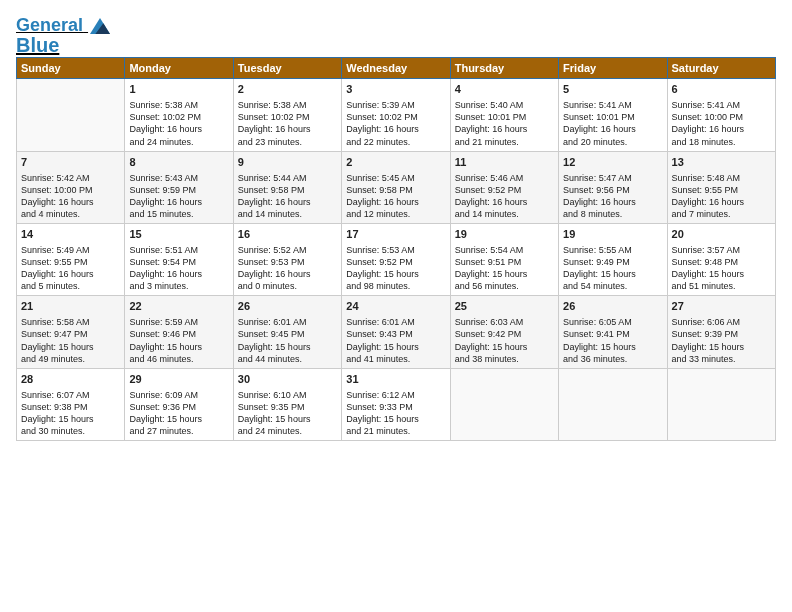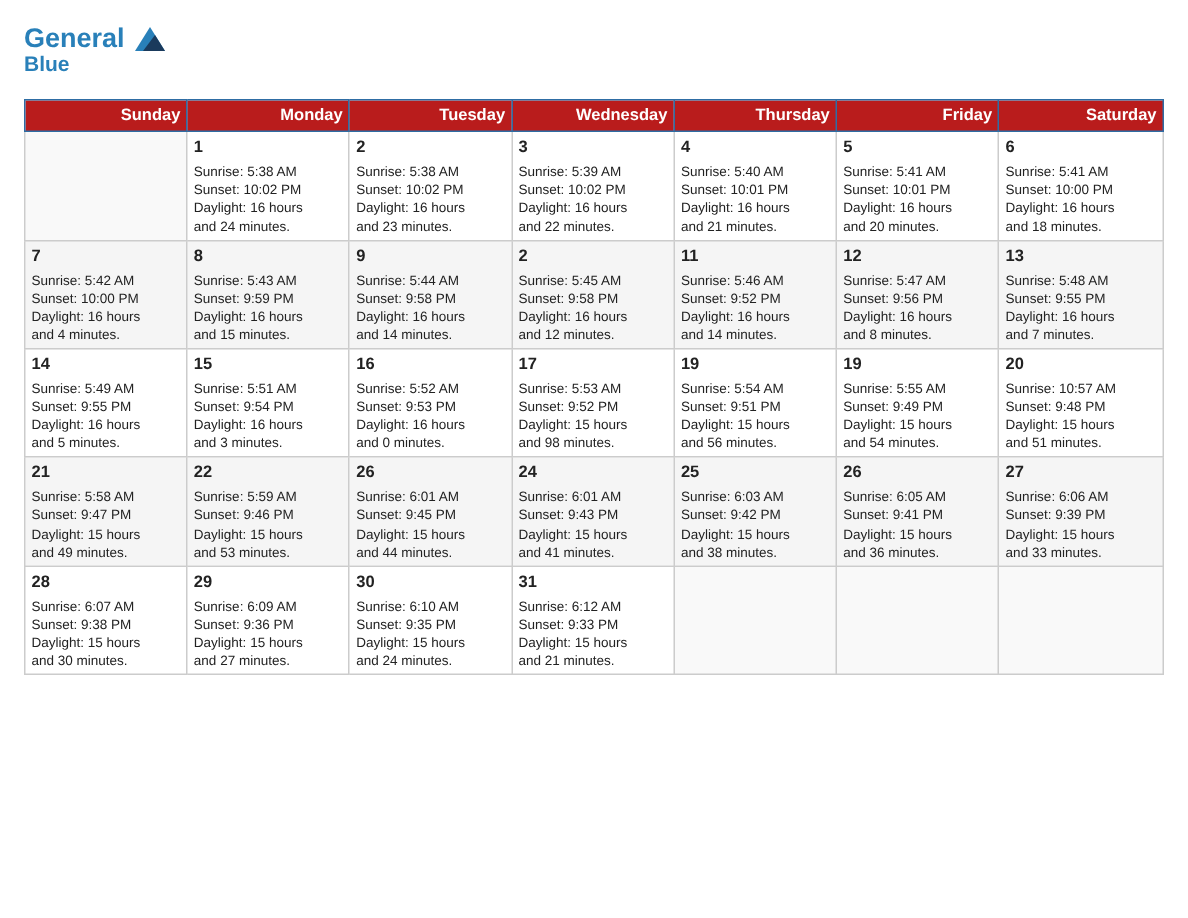--- a/index.html
+++ b/index.html
@@ -12,21 +12,22 @@
     }
     .page {
       width: 792px;
       height: 612px;
       padding: 16px 16px 10px 16px;
     }
     .header {
       display: flex;
       justify-content: space-between;
       align-items: flex-end;
-      margin-bottom: 16px;
+      margin-bottom: 0;
+      text-decoration: underline;
     }
     .logo {
       display: flex;
       align-items: center;
     }
     .logo-text {
       font-size: 18px;
       font-weight: bold;
       color: #1a3a5c;
       line-height: 1.1;
@@ -50,25 +51,25 @@
     .subtitle {
       font-size: 16px;
       color: #1a3a5c;
     }
     table {
       width: 100%;
       border-collapse: collapse;
       font-size: 9.5px;
     }
     thead tr th {
-      background-color: #b91c1c;
+      background-color: #a16207;
       color: white;
       font-weight: bold;
       padding: 4px 4px;
-      text-align: right;
+      text-align: left;
       border: 1px solid #2e6da4;
       font-size: 11px;
     }
     tbody tr td {
       border: 1px solid #ccc;
       padding: 3px 4px;
       vertical-align: top;
       font-size: 9px;
       line-height: 1.35;
       color: #222;
@@ -96,21 +97,21 @@
       <div>
         <div style="display:flex;align-items:center;">
           <div class="logo-text">
             <span>General</span>
             <svg class="logo-icon" viewBox="0 0 30 24" style="display:inline-block;vertical-align:middle;margin-left:2px;">
               <polygon points="0,24 15,0 30,24" fill="#2980b9"></polygon>
               <polygon points="8,24 20,8 30,24" fill="#1a3a5c"></polygon>
             </svg>
           </div>
         </div>
-        <div style="font-size:14px;font-weight:bold;color:#2980b9;margin-top:-2px;">Blue</div>
+        <div style="font-size:20px;font-weight:bold;color:#2980b9;margin-top:-2px;">Blue</div>
       </div>
     </div>
     <div class="title-block">
       <div class="main-title"></div>
       <div class="subtitle"></div>
     </div>
   </div>
 
   <table>
     <thead>
@@ -259,40 +260,40 @@
           </td>
           <td>
             <span class="day-num">19</span>
             <div>Sunrise: 5:55 AM</div>
             <div>Sunset: 9:49 PM</div>
             <div>Daylight: 15 hours</div>
             <div>and 54 minutes.</div>
           </td>
           <td>
             <span class="day-num">20</span>
-            <div>Sunrise: 10:57 AM</div>
+            <div>Sunrise: 3:57 AM</div>
             <div>Sunset: 9:48 PM</div>
             <div>Daylight: 15 hours</div>
             <div>and 51 minutes.</div>
           </td>
         </tr>
         <tr>
           <td>
             <span class="day-num">21</span>
             <div>Sunrise: 5:58 AM</div>
             <div>Sunset: 9:47 PM</div>
             <div>Daylight: 15 hours</div>
             <div>and 49 minutes.</div>
           </td>
           <td>
             <span class="day-num">22</span>
             <div>Sunrise: 5:59 AM</div>
             <div>Sunset: 9:46 PM</div>
             <div>Daylight: 15 hours</div>
-            <div>and 53 minutes.</div>
+            <div>and 46 minutes.</div>
           </td>
           <td>
             <span class="day-num">26</span>
             <div>Sunrise: 6:01 AM</div>
             <div>Sunset: 9:45 PM</div>
             <div>Daylight: 15 hours</div>
             <div>and 44 minutes.</div>
           </td>
           <td>
             <span class="day-num">24</span>

